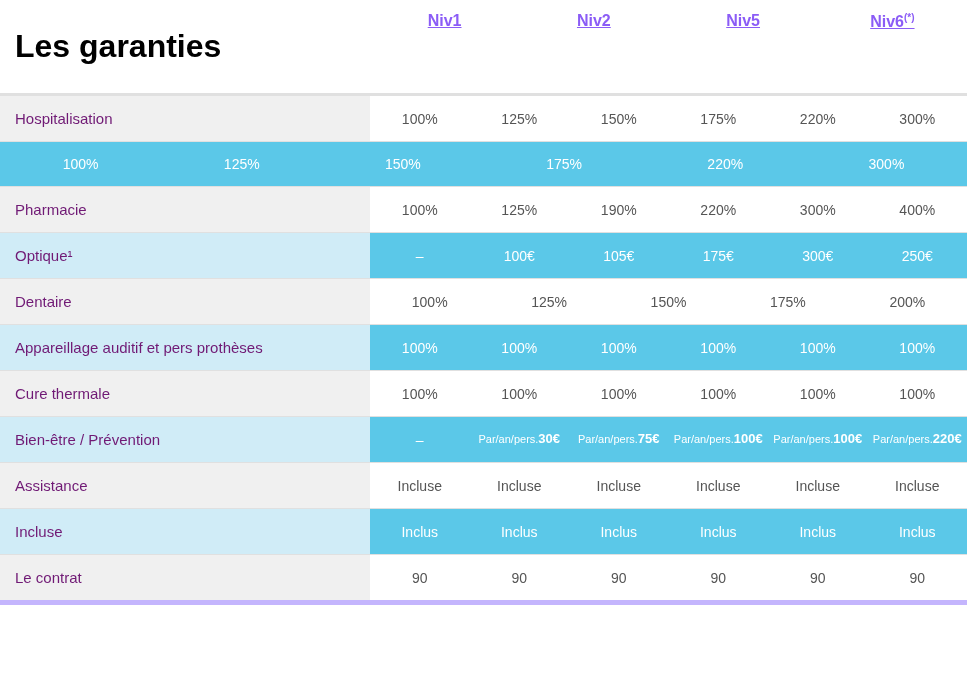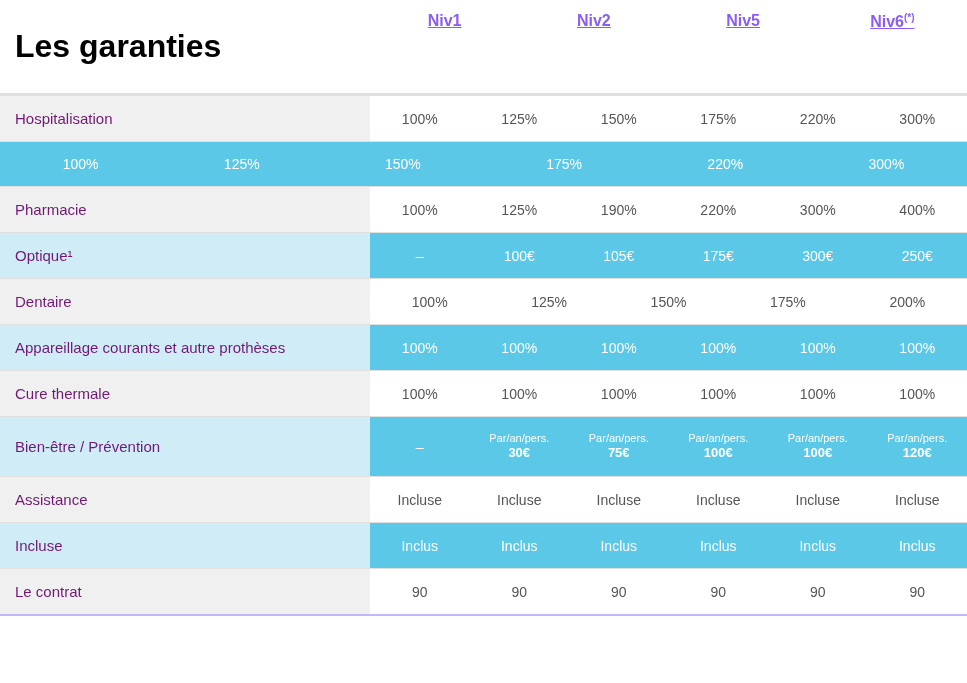--- a/index.html
+++ b/index.html
@@ -15,21 +15,21 @@
     }
 
     
     .data-row {
       display: flex;
       align-items: stretch;
       border-top: 1px solid #e0e0e0;
     }
 
     .data-row:last-child {
-      border-bottom: 2px solid #c4b5fd;
+      border-bottom: 5px solid #c4b5fd;
       align-items: flex-end;
     }
 
     .row-label {
       width: 370px;
       min-width: 370px;
       background: #e8e8e8;
       padding: 14px 15px;
       font-size: 15px;
       color: #701a75;
@@ -64,21 +64,20 @@
     }
 
     .row-normal .row-value {
       background: #fff;
       color: #555;
     }
 
     
     .value-multiline {
       display: flex;
-      flex-direction: column;
       align-items: center;
       line-height: 1.3;
       font-size: 12px;
     }
 
     .value-multiline .line1 {
       font-size: 11px;
     }
 
     .value-multiline .line2 {
@@ -167,21 +166,21 @@
       </div>
       <div class="data-row row-normal">
         <div class="row-label">Dentaire</div>
         <div class="row-value">100%</div>
         <div class="row-value">125%</div>
         <div class="row-value">150%</div>
         <div class="row-value">175%</div>
         <div class="row-value">200%</div>
       </div>
       <div class="data-row row-highlighted">
-        <div class="row-label">Appareillage courants et autre prothèses</div>
+        <div class="row-label">Appareillage auditif et pers prothèses</div>
         <div class="row-value">100%</div>
         <div class="row-value">100%</div>
         <div class="row-value">100%</div>
         <div class="row-value">100%</div>
         <div class="row-value">100%</div>
         <div class="row-value">100%</div>
       </div>
       <div class="data-row row-normal">
         <div class="row-label">Cure thermale</div>
         <div class="row-value">100%</div>
@@ -214,21 +213,21 @@
         </div>
         <div class="row-value">
           <div class="value-multiline">
             <span class="line1">Par/an/pers.</span>
             <span class="line2">100€</span>
           </div>
         </div>
         <div class="row-value">
           <div class="value-multiline">
             <span class="line1">Par/an/pers.</span>
-            <span class="line2">120€</span>
+            <span class="line2">220€</span>
           </div>
         </div>
       </div>
       <div class="data-row row-normal">
         <div class="row-label">Assistance</div>
         <div class="row-value">Incluse</div>
         <div class="row-value">Incluse</div>
         <div class="row-value">Incluse</div>
         <div class="row-value">Incluse</div>
         <div class="row-value">Incluse</div>

